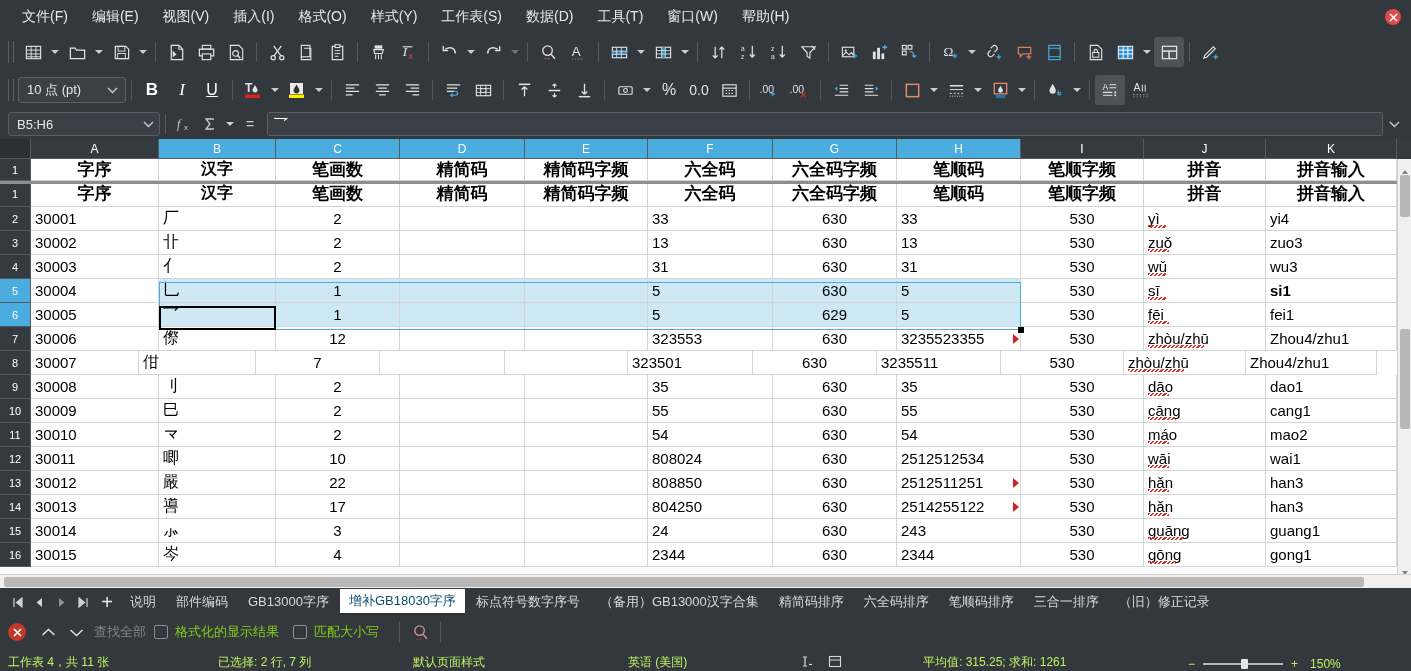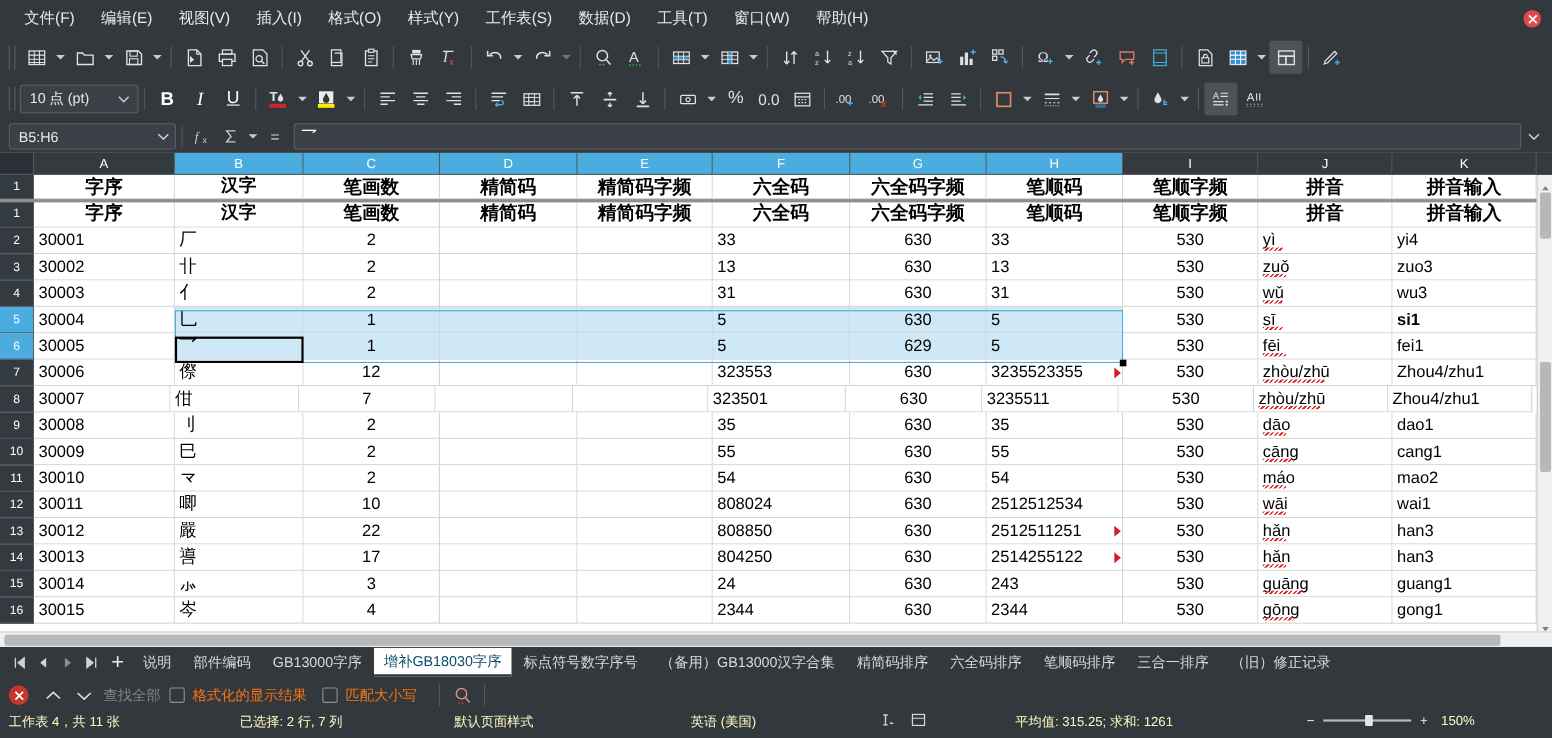--- a/index.html
+++ b/index.html
@@ -273,29 +273,29 @@
     width: 28px; height: 24px;
     display:flex; align-items:center; justify-content:center;
     flex: 0 0 auto;
   }
   .find-all { color: #80868b; font-size: 13px; margin: 0 8px 0 4px; flex: 0 0 auto; }
   .chk {
     width: 14px; height: 14px;
     border: 1px solid #8b9097; background: #33383d;
     border-radius: 2px; flex: 0 0 auto; margin-right: 7px;
   }
-  .chk-label { color: #f97316; font-size: 13px; margin-right: 14px; flex: 0 0 auto;}
+  .chk-label { color: #84cc16; font-size: 13px; margin-right: 14px; flex: 0 0 auto;}
   .find-sep { width:1px; height:20px; background:#53585e; margin: 0 6px; flex:0 0 auto;}
 
   
   .statusbar {
     height: 23px; flex: 0 0 23px;
     background: #33383d;
-    display: flex; align-items: flex-start;
-    color: #fef9c3; font-size: 12px;
+    display: flex; align-items: flex-end;
+    color: #bef264; font-size: 12px;
     padding: 0 8px;
   }
   .sb-seg { white-space: nowrap; flex: 0 0 auto; }
   .zoomslider {
     display: flex; align-items: center; flex: 0 0 auto;
   }
   .zs-line { width: 80px; height: 2px; background:#b5b9bd; position: relative;}
   .zs-tick { position:absolute; top:-3px; width:2px; height:8px; background:#b5b9bd;}
   .zs-knob { position:absolute; top:-4px; left: 38px; width: 7px; height: 10px; background:#e3e5e8; border-radius:1px;}
 </style>
@@ -1135,21 +1135,21 @@
             <div class="cell" style="width: 122px;">
               <span>zhòu/zhū</span>
               <span class="sq" style="width: 56px;"></span>
             </div>
             <div class="cell" style="width: 131px;">
               <span>Zhou4/zhu1</span>
             </div>
           </div>
           <div class="grow">
             <div class="rowh">8</div>
-            <div class="cell" style="width: 124px;">
+            <div class="cell" style="width: 108px;">
               <span>30007</span>
             </div>
             <div class="cell cjk" style="width: 117px;">
               <span>佄</span>
             </div>
             <div class="cell ctr" style="width: 124px;">
               <span>7</span>
             </div>
             <div class="cell" style="width: 125px;">
               <span></span>

